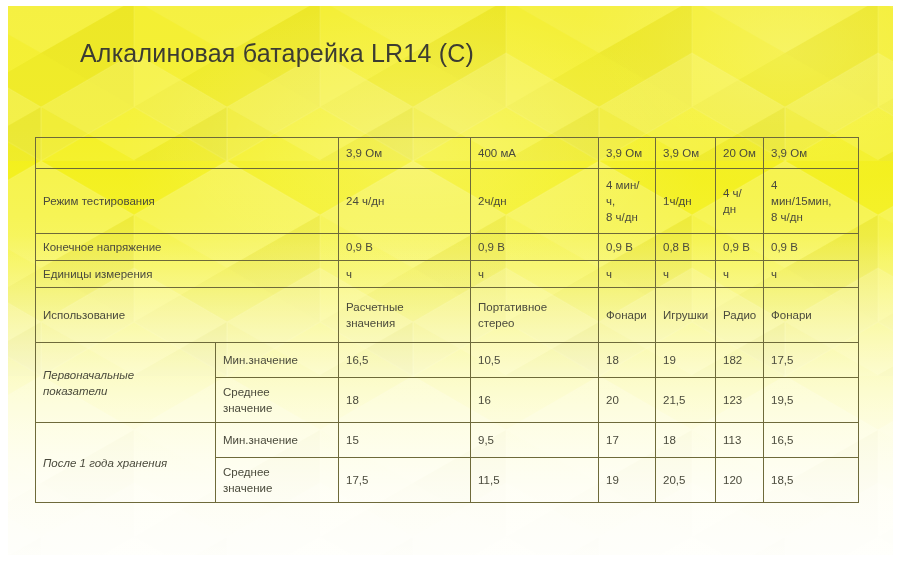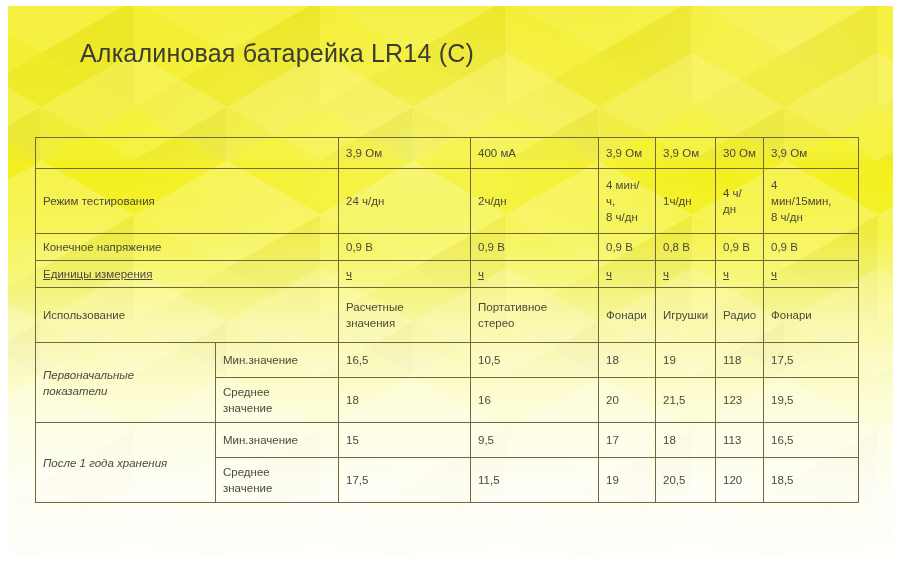--- a/index.html
+++ b/index.html
@@ -114,21 +114,21 @@
   col.c-a       { width: 132px; }
   col.c-b       { width: 128px; }
   col.c-c       { width: 57px;  }
   col.c-d       { width: 60px;  }
   col.c-e       { width: 48px;  }
   col.c-f       { width: 95px;  }
 
   .r-head td   { height: 20px; }
   .r-mode td   { height: 54px; }
   .r-volt td   { height: 16px; }
-  .r-unit td   { height: 16px; text-decoration: underline; }
+  .r-unit td   { height: 16px; }
   .r-use td    { height: 44px; }
   .r-min td    { height: 24px; }
   .r-avg td    { height: 34px; }
 
   .cell-multi { white-space: pre-line; }
 
   .grp-label { line-height: 17px; font-style: italic; }
 </style>
 </head>
 <body>
@@ -187,21 +187,21 @@
             <col class="c-f">
         </colgroup>
         <tbody>
 
           <tr class="r-head">
             <td colspan="2"></td>
             <td>3,9 Ом</td>
             <td>400 мА</td>
             <td>3,9 Ом</td>
             <td>3,9 Ом</td>
-            <td>30 Ом</td>
+            <td>20 Ом</td>
             <td>3,9 Ом</td>
           </tr>
 
           <tr class="r-mode">
             <td colspan="2">Режим тестирования</td>
             <td class="cell-multi">24 ч/дн</td>
             <td class="cell-multi">2ч/дн</td>
             <td class="cell-multi">4 мин/ч,
 8 ч/дн</td>
             <td class="cell-multi">1ч/дн</td>
@@ -245,21 +245,21 @@
           </tr>
 
           <tr class="r-min">
             <td rowspan="2" class="grp-label cell-multi">Первоначальные
 показатели</td>
             <td>Мин.значение</td>
             <td>16,5</td>
             <td>10,5</td>
             <td>18</td>
             <td>19</td>
-            <td>118</td>
+            <td>182</td>
             <td>17,5</td>
           </tr>
           <tr class="r-avg">
             <td class="cell-multi">Среднее
 значение</td>
             <td>18</td>
             <td>16</td>
             <td>20</td>
             <td>21,5</td>
             <td>123</td>

